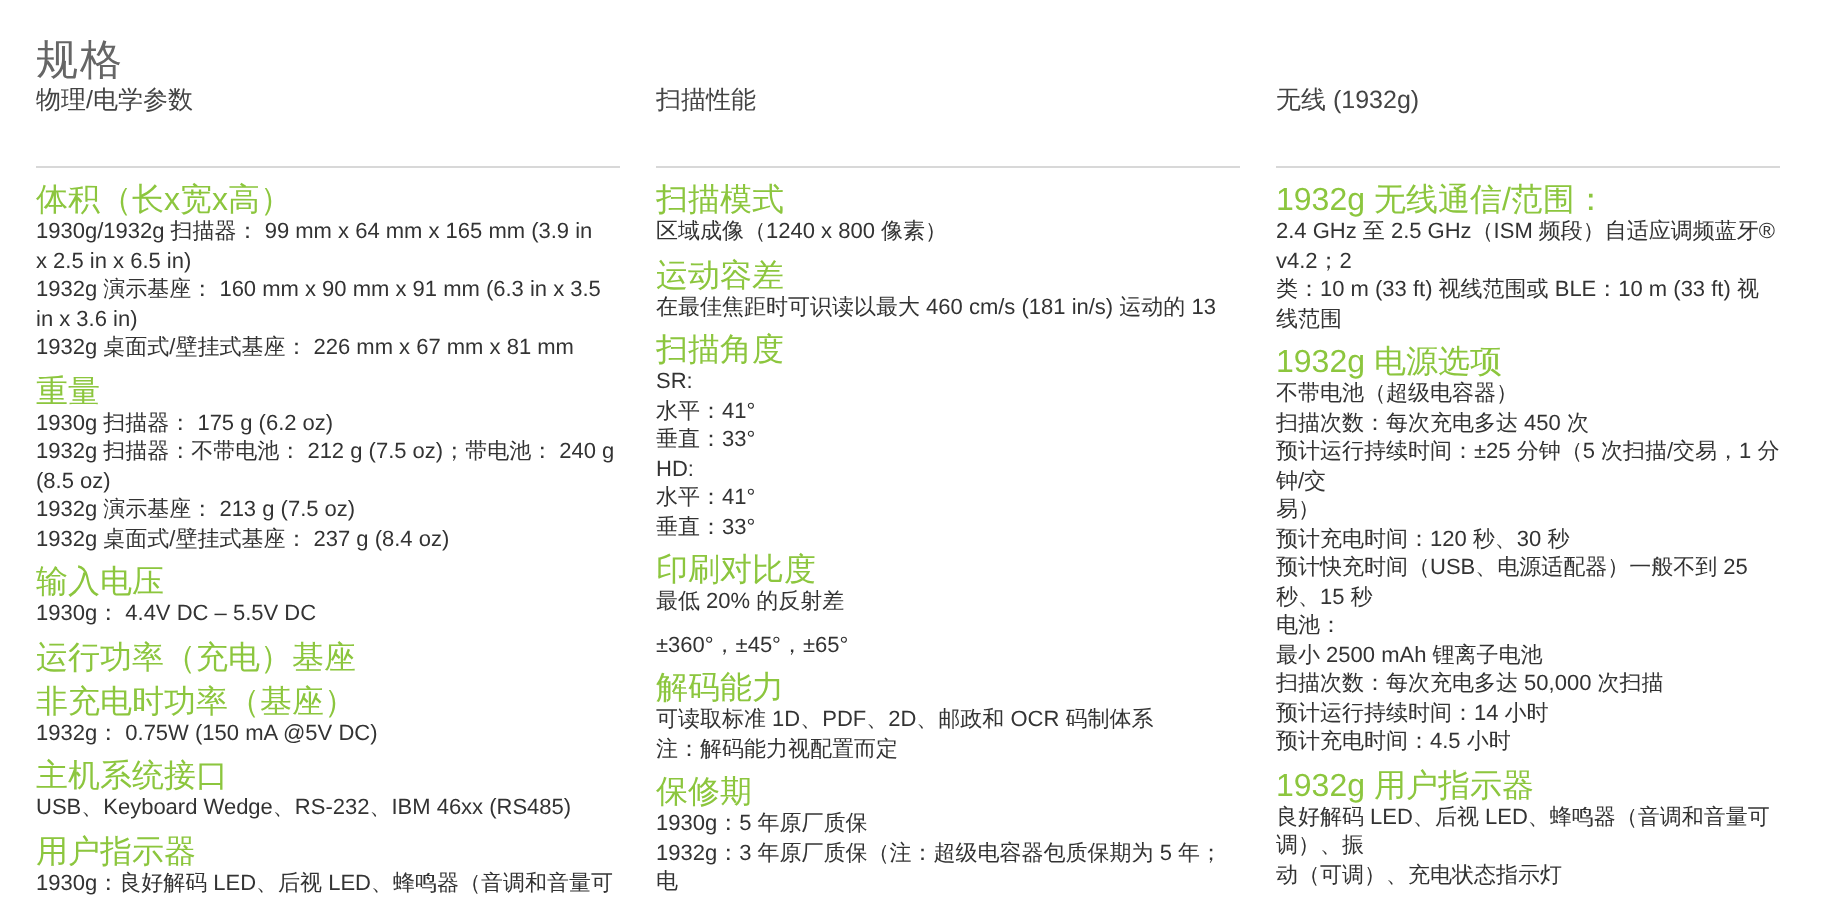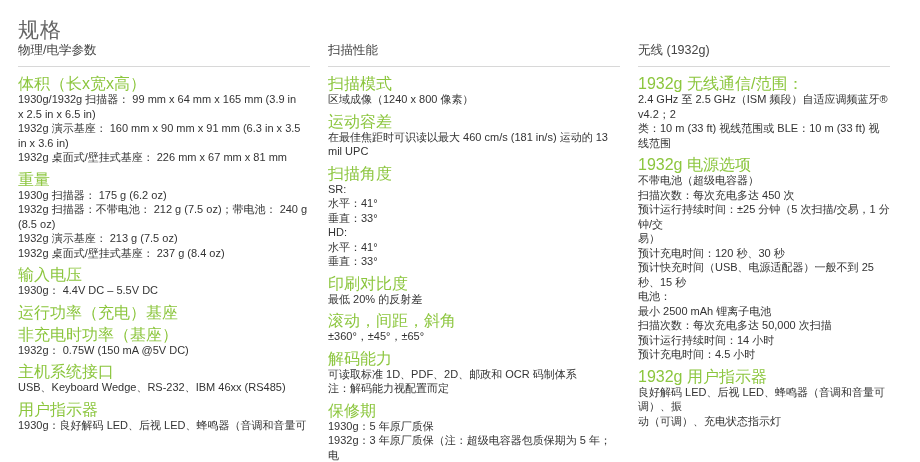--- a/index.html
+++ b/index.html
@@ -41,21 +41,21 @@
     box-sizing: border-box;
     padding-right: 18px;
   }
   .col-1 { width: 310px; }
   .col-2 { width: 310px; }
   .col-3 { width: 270px; }
 
   .col-head {
     font-size: 12.5px;
     color: #444444;
-    padding-bottom: 7px;
+    padding-bottom: 24px;
     border-bottom: 1px solid #d8d8d8;
     margin-bottom: 9px;
   }
   .spec-group {
     margin-bottom: 7px;
   }
   .spec-label {
     color: #8cc63e;
     font-size: 16px;
     line-height: 15px;
@@ -145,21 +145,20 @@
         <div class="spec-label">扫描模式</div>
         <div class="spec-value">
           <span class="ln">区域成像（1240 x 800 像素）</span>
         </div>
       </div>
 
       <div class="spec-group">
         <div class="spec-label">运动容差</div>
         <div class="spec-value">
           <span class="ln">在最佳焦距时可识读以最大 460 cm/s (181 in/s) 运动的 13</span>
-          <span class="ln">mil UPC</span>
         </div>
       </div>
 
       <div class="spec-group">
         <div class="spec-label">扫描角度</div>
         <div class="spec-value">
           <span class="ln">SR:</span>
           <span class="ln">水平：41°</span>
           <span class="ln">垂直：33°</span>
           <span class="ln">HD:</span>
@@ -169,21 +168,20 @@
       </div>
 
       <div class="spec-group">
         <div class="spec-label">印刷对比度</div>
         <div class="spec-value">
           <span class="ln">最低 20% 的反射差</span>
         </div>
       </div>
 
       <div class="spec-group">
-        <div class="spec-label">滚动，间距，斜角</div>
         <div class="spec-value">
           <span class="ln">±360°，±45°，±65°</span>
         </div>
       </div>
 
       <div class="spec-group">
         <div class="spec-label">解码能力</div>
         <div class="spec-value">
           <span class="ln">可读取标准 1D、PDF、2D、邮政和 OCR 码制体系</span>
           <span class="ln">注：解码能力视配置而定</span>

